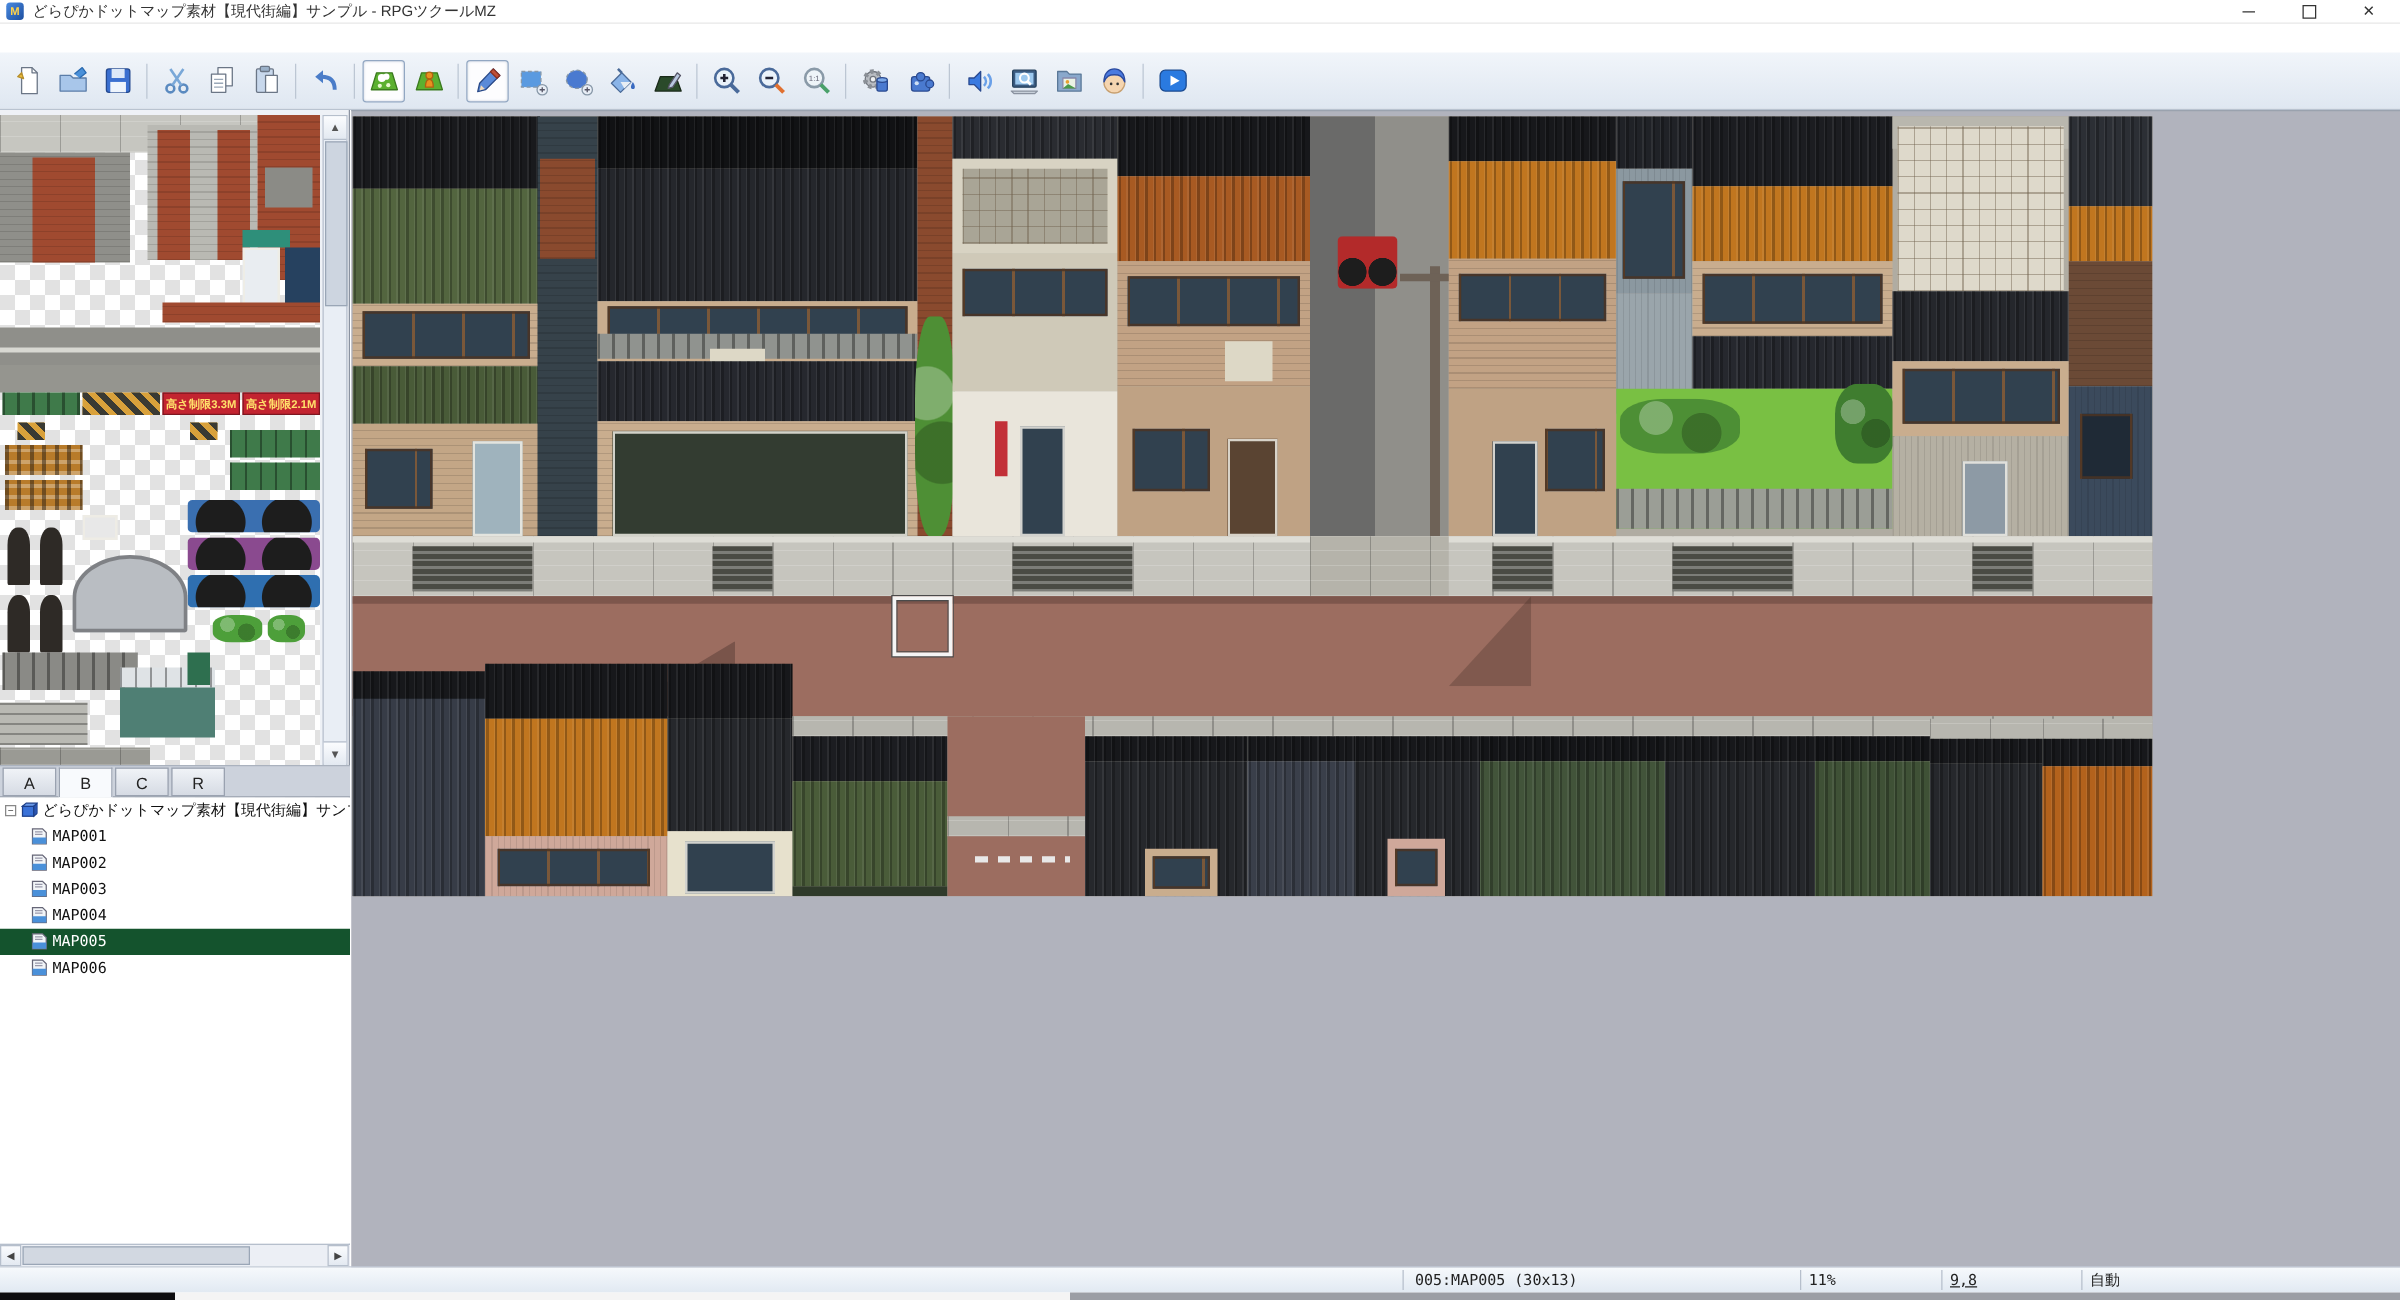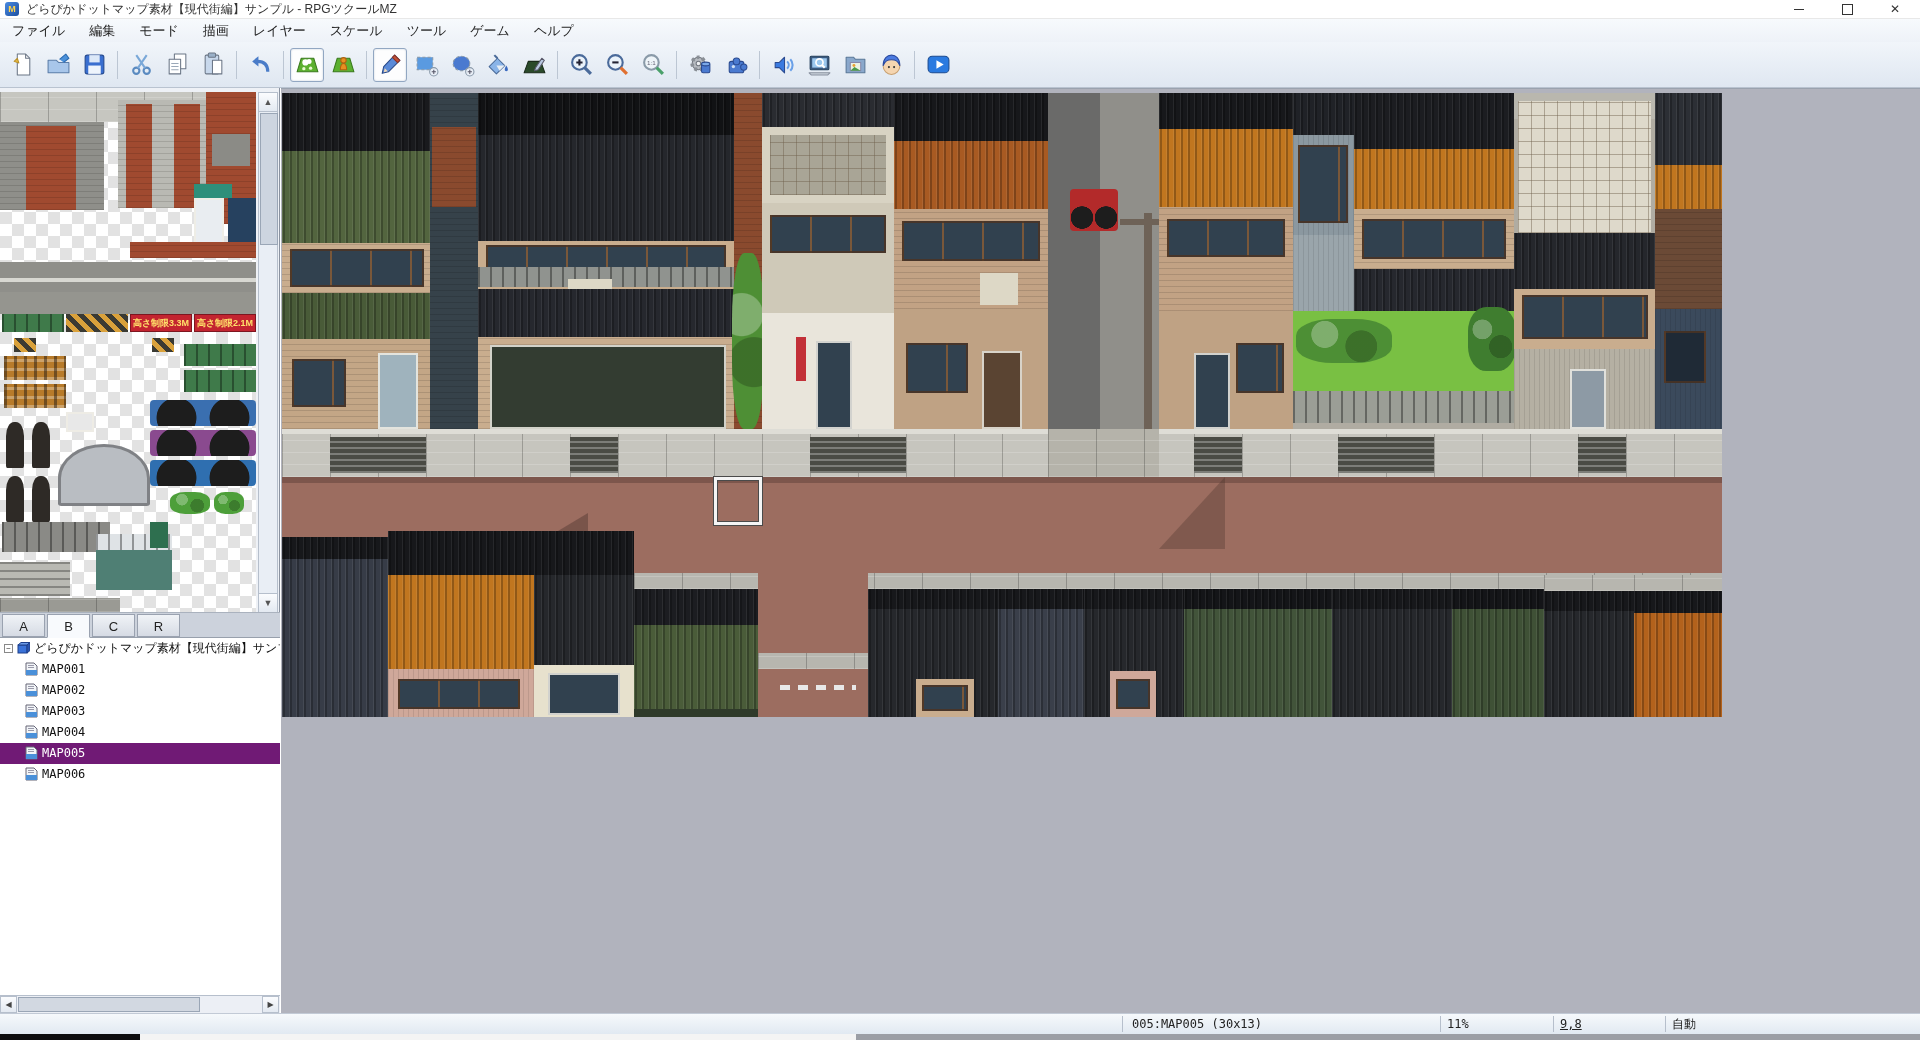--- a/index.html
+++ b/index.html
@@ -50,21 +50,21 @@
   .p-hsteps{background-image:repeating-linear-gradient(0deg,rgba(0,0,0,.28) 0 2px,rgba(0,0,0,0) 2px 8px);}
   .p-tri{clip-path:polygon(0 100%,100% 0,100% 100%);}
   
   #tabs{position:absolute;left:0;top:524px;width:280px;height:26px;background:#ccd2dc;border-top:1px solid #aab2be;border-bottom:1px solid #98a0ac;box-sizing:border-box;}
   .tab{position:absolute;top:1px;width:43px;height:23px;text-align:center;line-height:23px;font-size:13px;color:#222;
     background:linear-gradient(#f0f3f7,#d6dbe4);border:1px solid #9aa2b0;box-sizing:border-box;}
   .tab.active{background:#f8fafd;height:24px;border-bottom:1px solid #f8fafd;}
   
   #tree{position:absolute;left:0;top:550px;width:280px;height:357px;background:#ffffff;overflow:hidden;font-size:12px;}
   .trow{position:relative;height:21px;line-height:21px;color:#111;white-space:nowrap;overflow:hidden;}
-  .trow.sel{background:#701a75;color:#fff;}
+  .trow.sel{background:#14532d;color:#fff;}
   .texp{position:absolute;left:4px;top:6px;width:9px;height:9px;border:1px solid #888;background:#fff;color:#333;font-size:8px;line-height:7px;text-align:center;box-sizing:border-box;}
   .ticon{position:absolute;top:3px;width:14px;height:14px;}
   .tlabel{position:absolute;top:0;}
   .maplabel{font-family:"DejaVu Sans Mono",monospace;font-size:12px;}
   
   #hscroll{position:absolute;left:0;top:907px;width:280px;height:18px;background:#eceff5;border-top:1px solid #b6bfcc;box-sizing:border-box;}
   .hbtn{position:absolute;top:0;width:17px;height:17px;background:linear-gradient(#fbfcfe,#e3e9f1);border:1px solid #b6bfcc;box-sizing:border-box;color:#444;font-size:8px;text-align:center;line-height:16px;}
   #hthumb{position:absolute;left:18px;top:1px;width:182px;height:15px;background:#d2d8e1;border:1px solid #9aa6b6;box-sizing:border-box;}
   
   #canvas{position:absolute;left:281px;top:88px;width:1639px;height:925px;background:#b1b3bd;border-top:1px solid #9aa2ae;overflow:hidden;}
@@ -87,21 +87,20 @@
 <div id="win">
 
   <div id="titlebar">
     <div id="appicon">M</div>
     <span id="title">どらぴかドットマップ素材【現代街編】サンプル - RPGツクールMZ</span>
     <div class="winbtn" id="btn-min"><i></i></div>
     <div class="winbtn" id="btn-max"><i></i></div>
     <div class="winbtn" id="btn-close">✕</div>
   </div>
 
-  <div id="menubar"><span class="menu-item">ファイル</span><span class="menu-item">編集</span><span class="menu-item">モード</span><span class="menu-item">描画</span><span class="menu-item">レイヤー</span><span class="menu-item">スケール</span><span class="menu-item">ツール</span><span class="menu-item">ゲーム</span><span class="menu-item">ヘルプ</span></div>
 
   <div id="toolbar">
       <div class="tb">
         <svg viewBox="0 0 24 24" stroke-linejoin="round">
           <path d="M7 2h8l4 4v16H7z" fill="#fff" stroke="#6b7686"></path>
           <path d="M15 2v4h4" fill="none" stroke="#6b7686"></path>
           <path d="M4 9l3-3 1.5 4.5z" fill="#e8b93c" stroke="#b8902c"></path>
         </svg>
       </div>
       <div class="tb">

